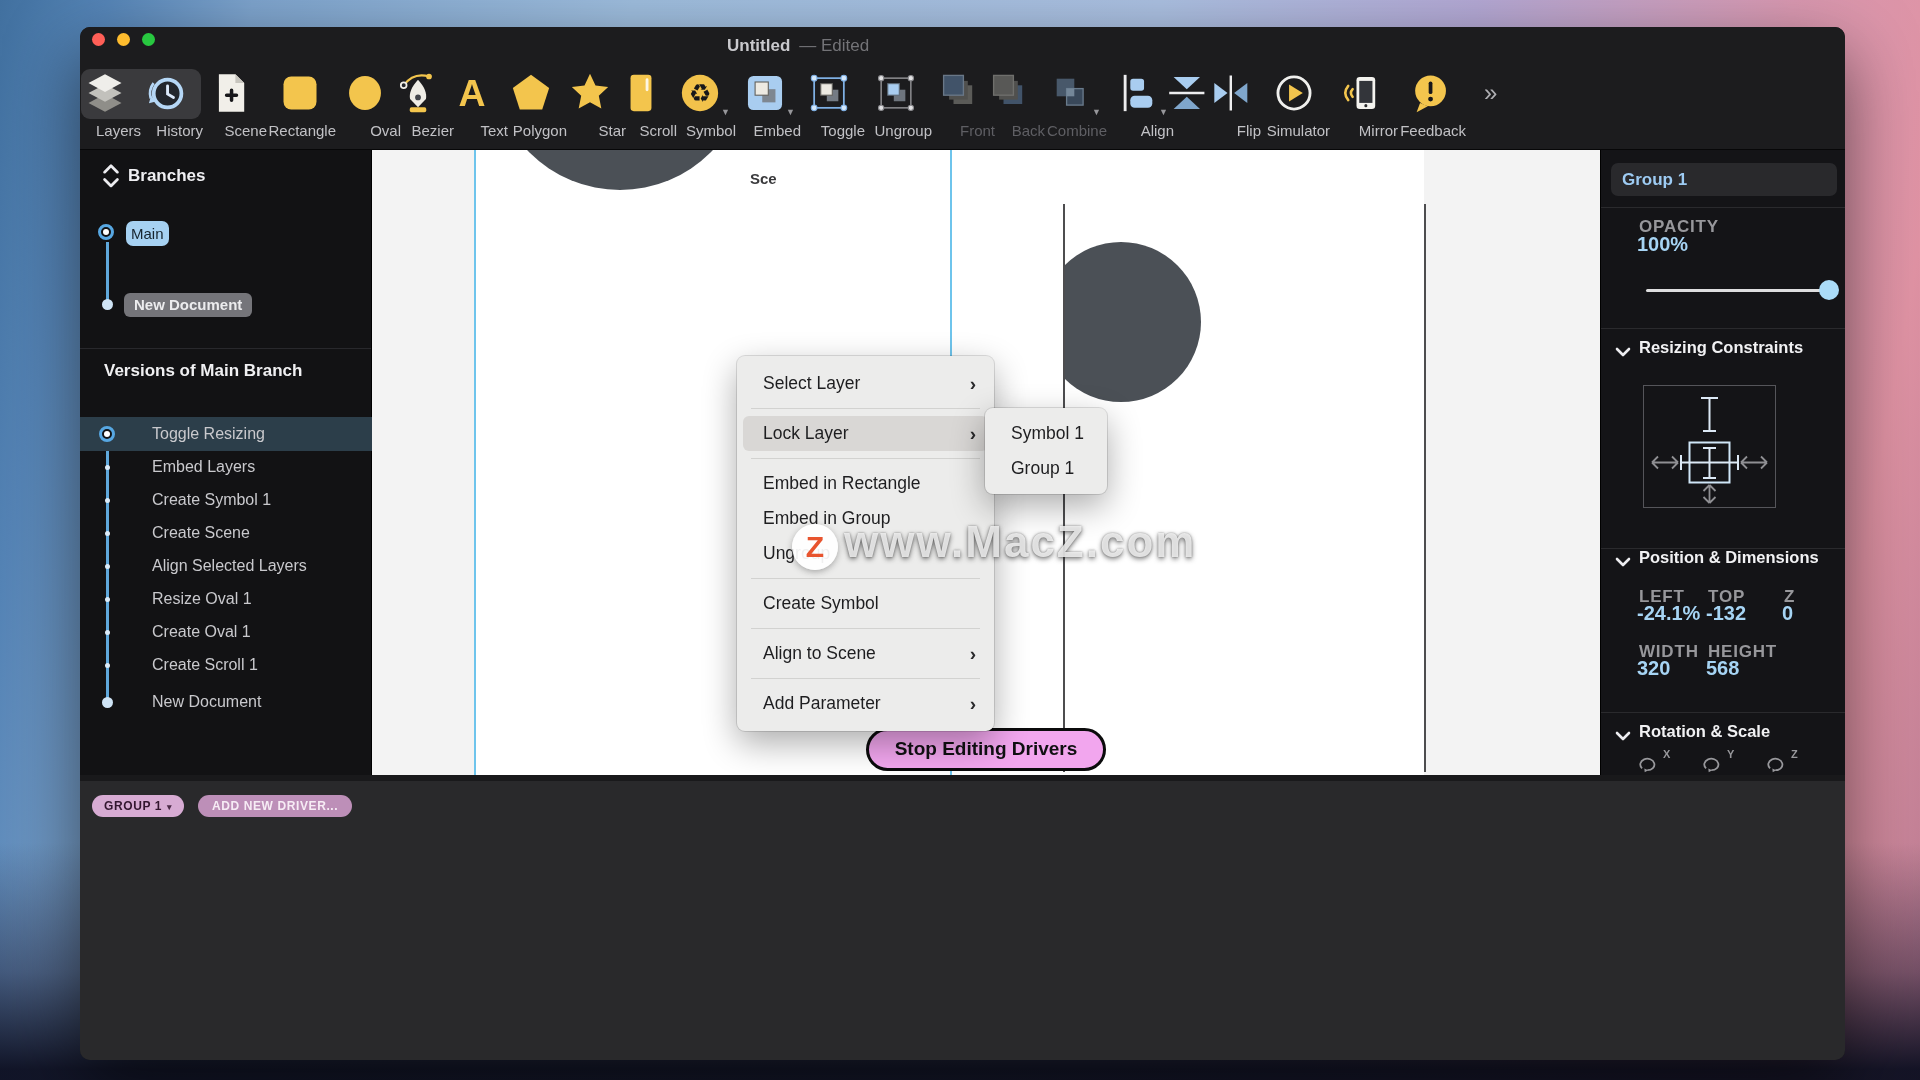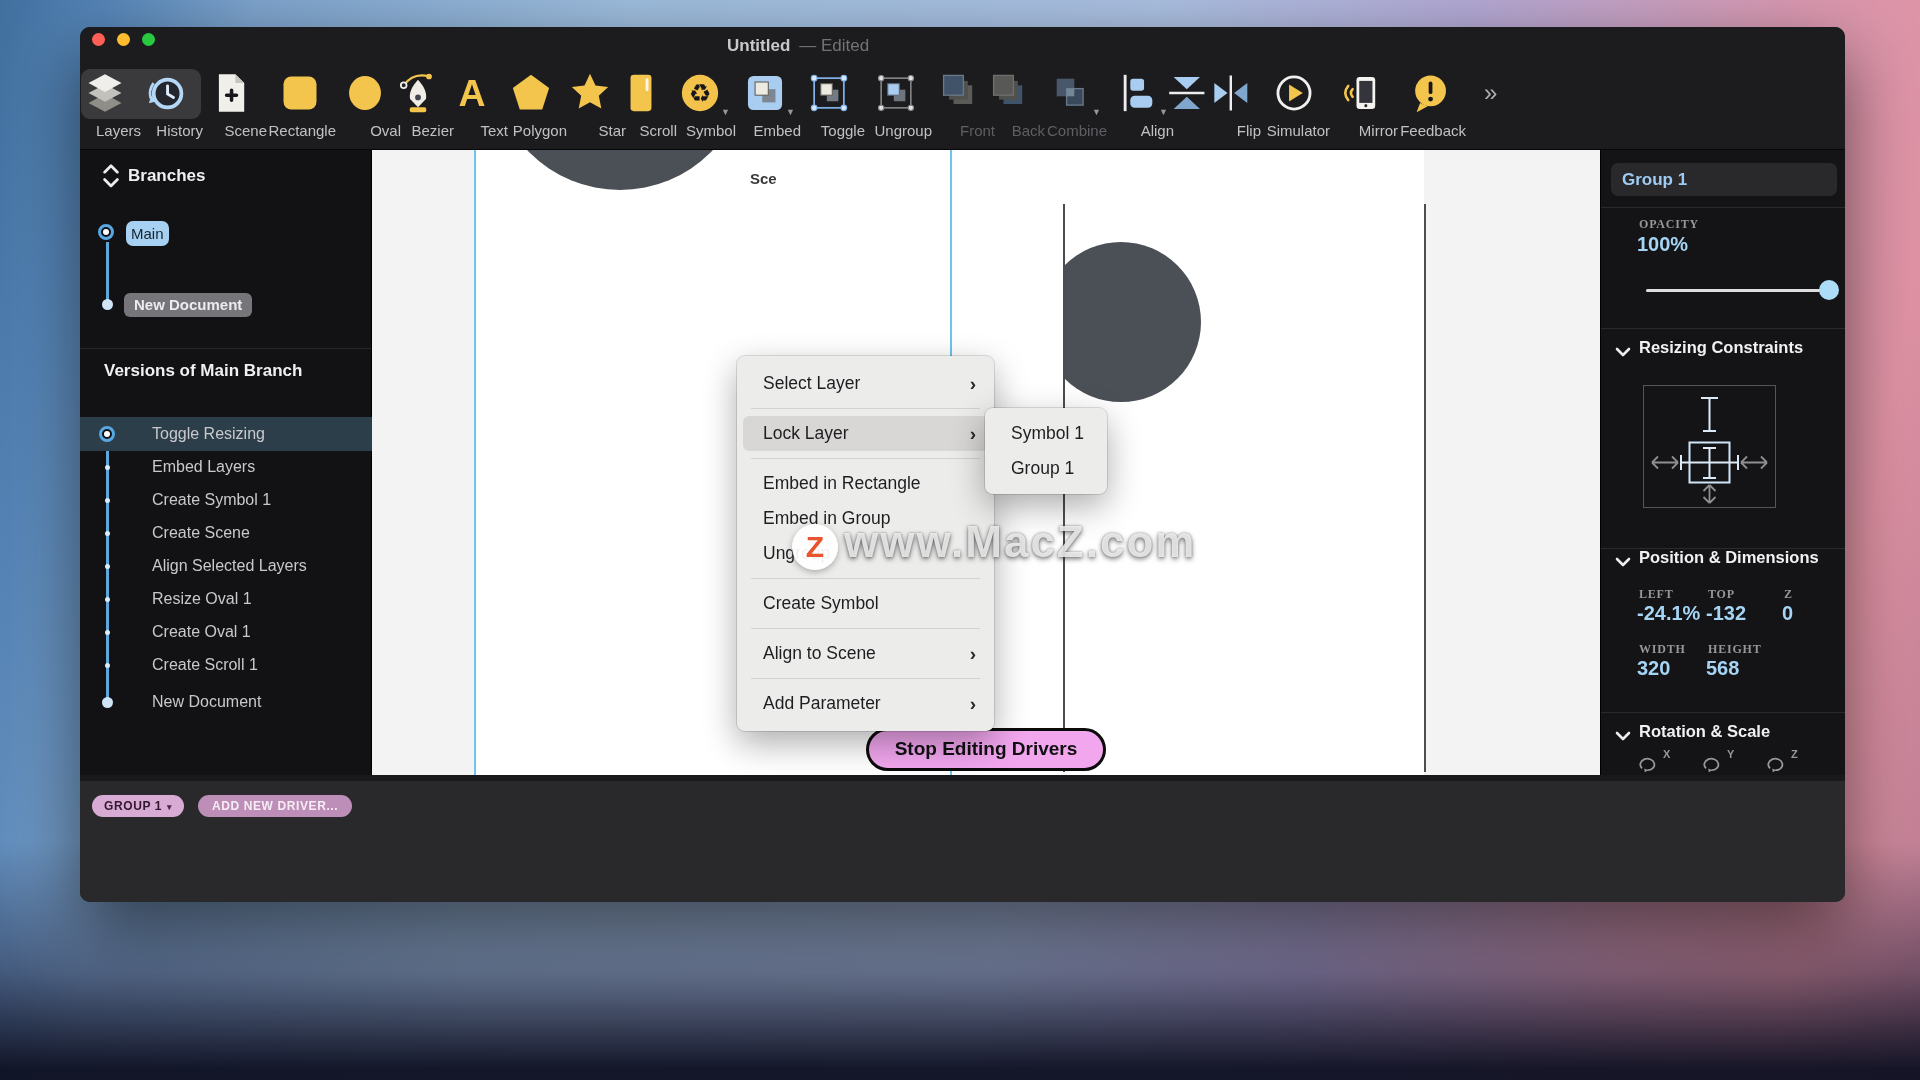--- a/index.html
+++ b/index.html
@@ -2,21 +2,21 @@
 <html><head>
 <meta charset="utf-8">
 <style>
   html,body{margin:0;padding:0;background:#0c0e1a;}
   *{box-sizing:border-box;font-family:"Liberation Sans",sans-serif;}
   #stage{position:relative;width:1920px;height:1080px;overflow:hidden;
     background:
       linear-gradient(to bottom, rgba(10,14,30,0) 78%, rgba(24,22,44,.45) 90%, rgba(14,16,34,.96) 99%),
       linear-gradient(100deg,#41709f 0%,#5584b6 5%,#7da3cc 12%,#9dbcdc 30%,#aabfe0 55%,#b3a8d4 70%,#d898b0 85%,#e093a4 93%,#b97b92 100%);}
   
-  #window{position:absolute;left:80px;top:27px;width:1765px;height:875px;border-radius:10px;
+  #window{position:absolute;left:80px;top:27px;width:1765px;height:1033px;border-radius:10px;
     overflow:hidden;background:#1c1c1e;box-shadow:0 28px 70px rgba(0,0,0,.55);}
   
   #titlebar{position:absolute;left:0;top:0;width:100%;height:38px;background:#1c1c1e;}
   .tl{position:absolute;top:6px;width:13px;height:13px;border-radius:50%;}
   #tl-close{left:12px;background:#ff5f57;}
   #tl-min{left:37px;background:#febc2e;}
   #tl-zoom{left:62px;background:#28c840;}
   #wtitle{position:absolute;left:647px;top:9px;font-size:17px;font-weight:700;color:#c9c9cd;}
   #wtitle .suffix{font-weight:400;color:#737377;margin-left:9px;}
   
@@ -80,21 +80,21 @@
   
   #watermark{position:absolute;left:0;top:0;width:100%;height:100%;pointer-events:none;z-index:7;}
   #wm-logo{position:absolute;left:420px;top:374px;width:46px;height:46px;border-radius:50%;background:rgba(255,255,255,.93);
     text-align:center;line-height:46px;font-size:30px;font-weight:800;color:#e8542e;box-shadow:0 2px 6px rgba(40,40,40,.35);}
   #wm-text{position:absolute;left:472px;top:367px;font-size:44px;font-weight:700;letter-spacing:2px;color:rgba(250,250,250,.82);
     text-shadow:0 2px 5px rgba(35,35,35,.6),0 0 2px rgba(50,50,50,.5);}
   
   .rp-sep{position:absolute;left:0;width:245px;height:1px;background:#2a2a2d;}
   #name-field{position:absolute;left:10px;top:13px;width:226px;height:33px;border-radius:7px;background:#29292c;
     color:#9dcbf3;font-size:17px;font-weight:700;line-height:33px;padding-left:11px;}
-  .rp-minilabel{position:absolute;font-size:12px;font-weight:600;letter-spacing:.8px;color:#97979b;font-family:Liberation Serif, serif;}
+  .rp-minilabel{position:absolute;font-size:17px;font-weight:600;letter-spacing:.8px;color:#97979b;}
   .rp-value{position:absolute;font-size:20px;font-weight:700;color:#a6d4f4;}
   #op-track{position:absolute;left:45px;top:139px;width:187px;height:2.5px;background:#dededf;border-radius:2px;}
   #op-knob{position:absolute;left:218px;top:130px;width:20px;height:20px;border-radius:50%;background:#abdcf8;}
   .rp-header{position:absolute;font-size:16.5px;font-weight:700;color:#f1f1f3;}
   .rp-chev{position:absolute;width:16px;height:10px;}
   #constraints-svg{position:absolute;left:42px;top:235px;}
   .axis-ic{position:absolute;width:50px;height:26px;}
   .axis-ic svg{position:absolute;left:0;top:0;}
   .axis-ic .axl{position:absolute;left:28px;top:-2px;font-size:11px;font-weight:600;color:#98989c;}
   

